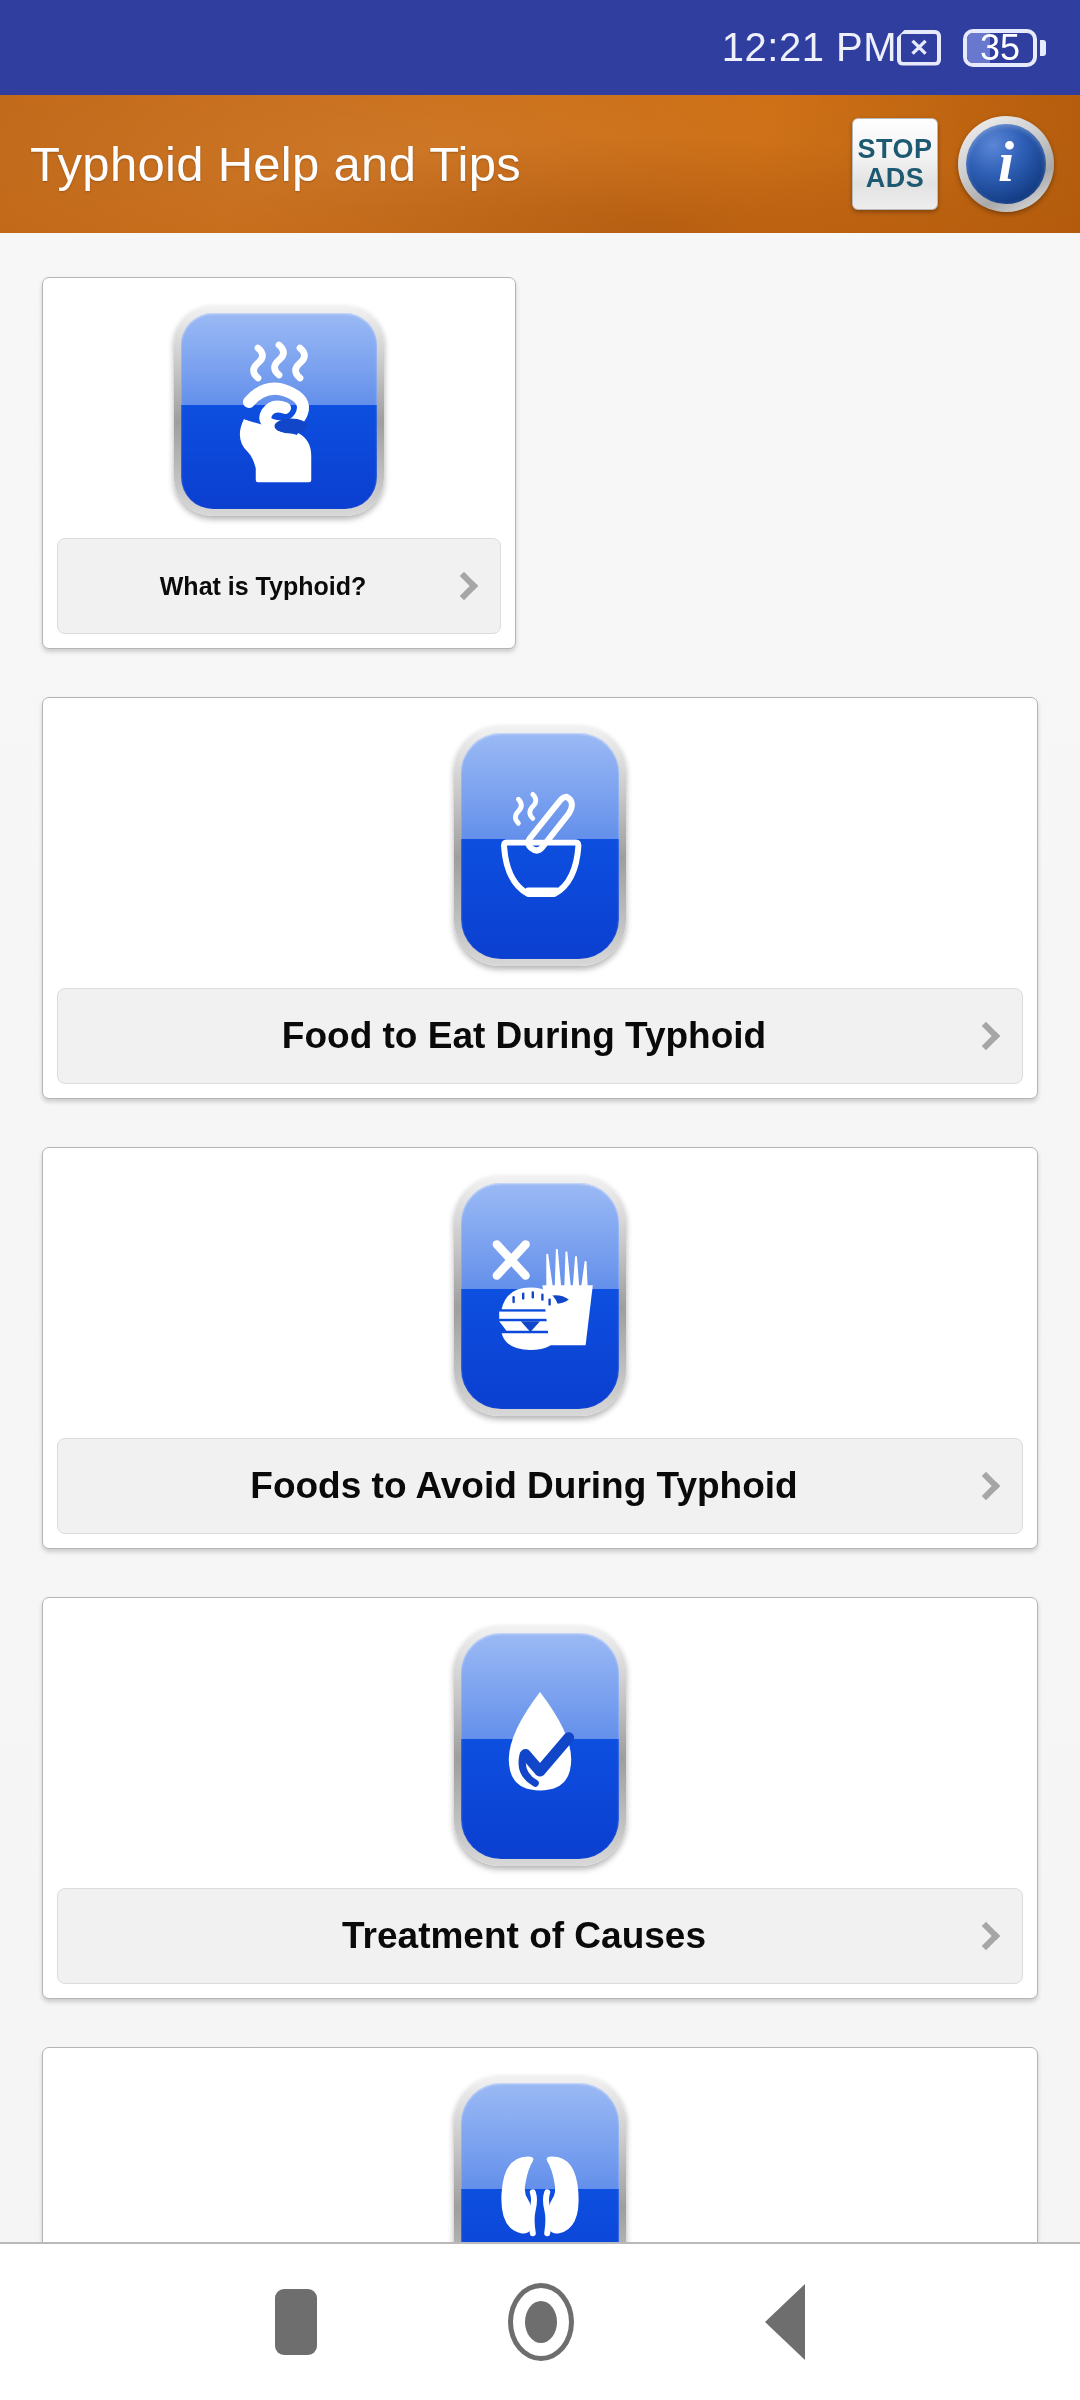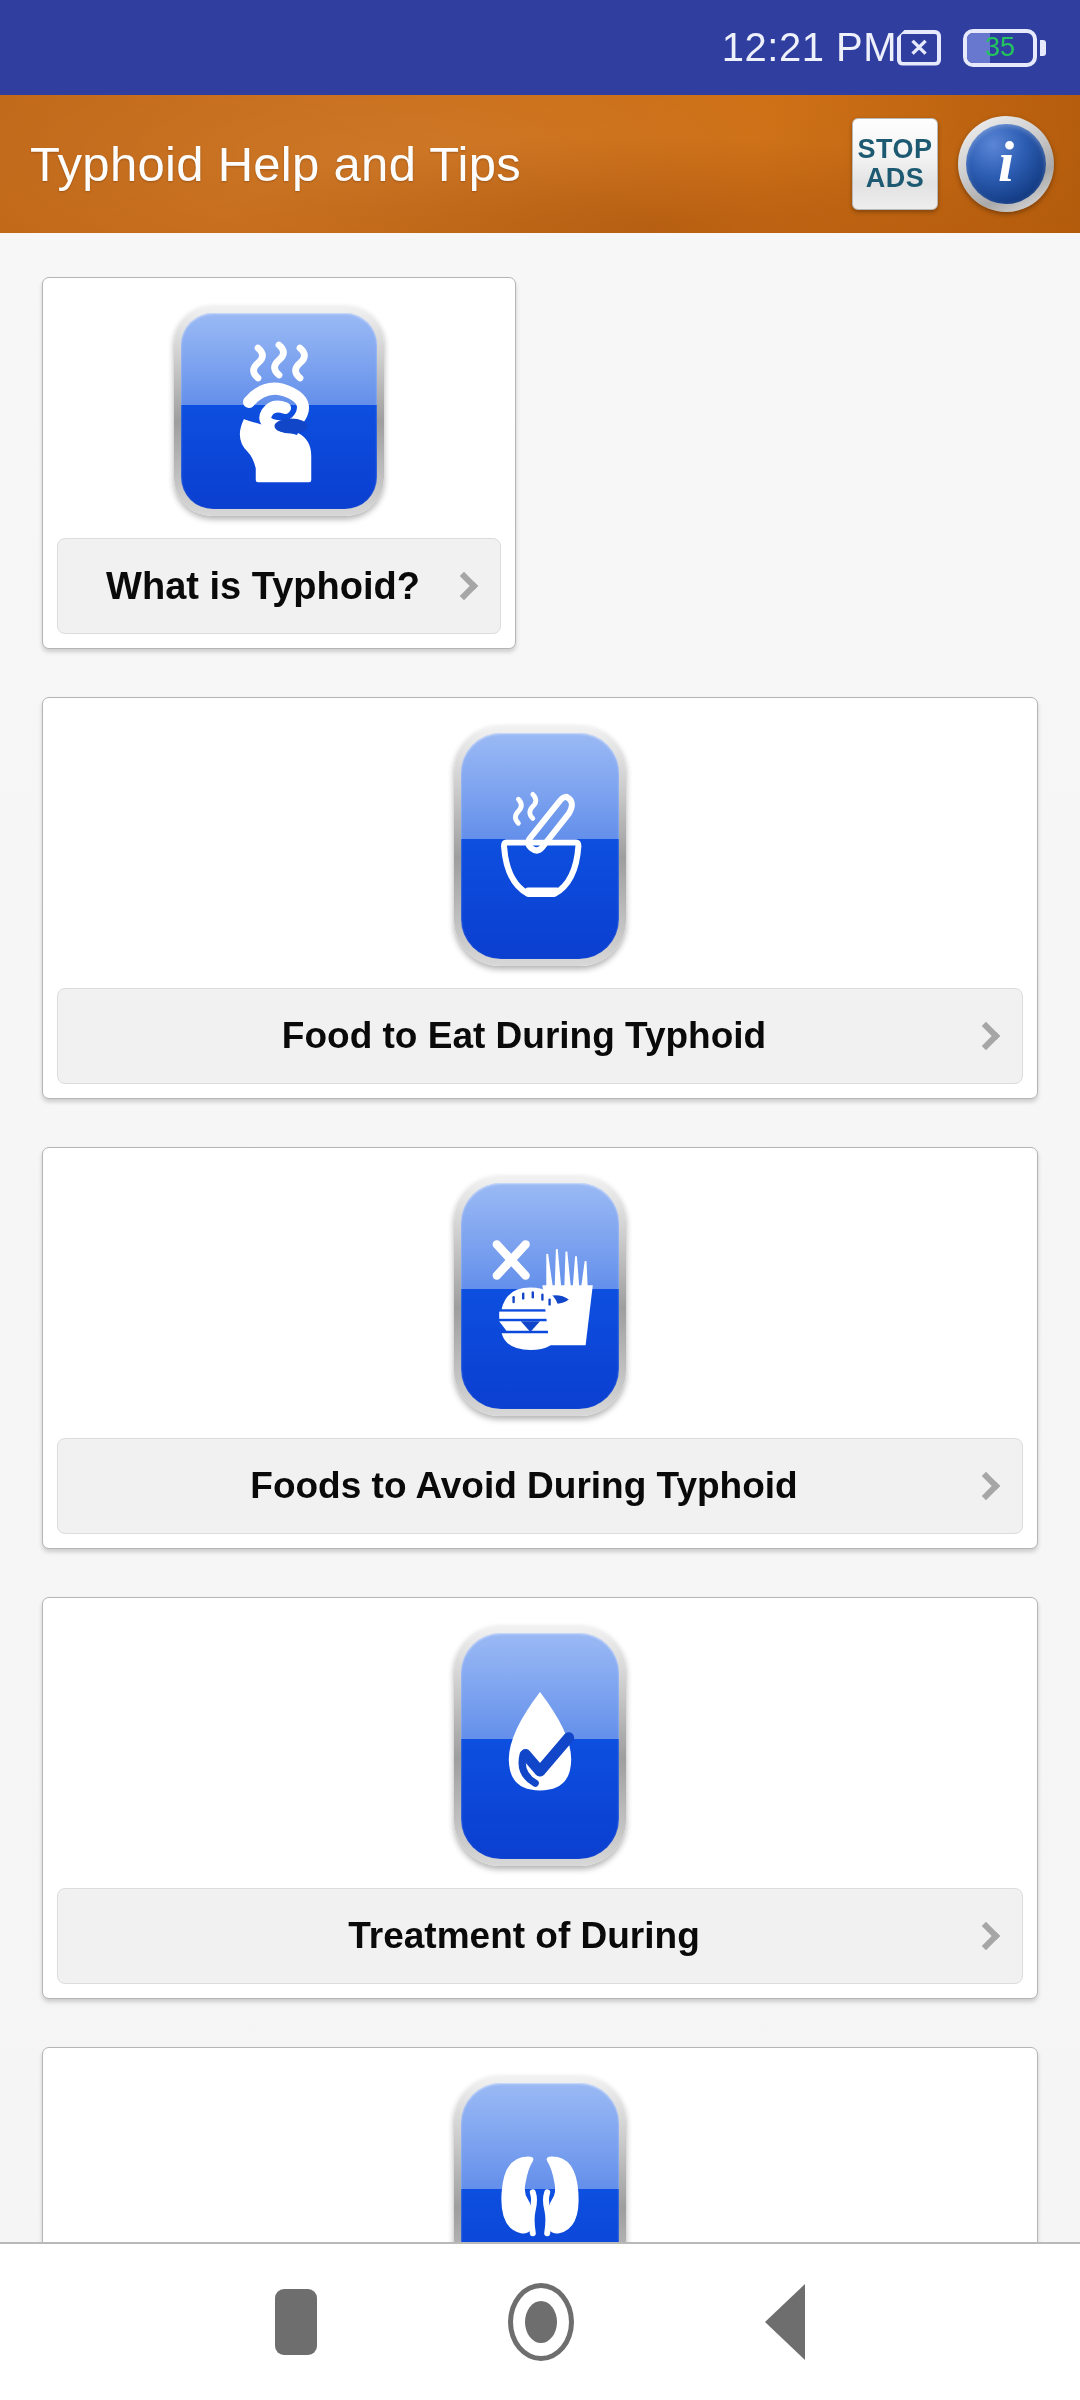--- a/index.html
+++ b/index.html
@@ -26,21 +26,21 @@
     display: flex; align-items: center; justify-content: center;
   }
   .sim-x span { color: #e7eafc; font-size: 24px; font-weight: bold; line-height: 1; }
   .batt { position: relative; display: flex; align-items: center; }
   .batt-body {
     width: 74px; height: 38px; border: 4px solid #e7eafc; border-radius: 10px;
     display: flex; align-items: center; justify-content: center; position: relative;
     overflow: hidden;
   }
   .batt-fill { position: absolute; left: 0; top: 0; bottom: 0; width: 35%; background: #6878cf; }
-  .batt-num { position: relative; color: #22c55e; font-size: 27px; font-weight: 500; }
+  .batt-num { position: relative; color: #ffffff; font-size: 36px; font-weight: 500; }
   .batt-cap { width: 6px; height: 16px; background: #e7eafc; border-radius: 0 3px 3px 0; margin-left: 3px; }
 
   
   .appbar {
     height: 138px; position: relative; overflow: hidden;
     background: linear-gradient(100deg, #bf6310 0%, #c8680e 42%, #cc6a0c 70%, #b35b0c 100%);
     display: flex; align-items: center; padding: 0 26px 0 30px;
   }
   .appbar::before {
     content: ""; position: absolute; left: -10%; top: -140%;
@@ -127,21 +127,21 @@
     pointer-events: none;
   }
   .tile-inner svg { position: relative; z-index: 2; display: block; }
 
   .label {
     width: 100%; background: #f1f1f1; border: 1px solid #dcdcdc; border-radius: 8px;
     height: 96px; display: flex; align-items: center; justify-content: center;
     position: relative; padding: 0 56px 0 24px;
   }
   .label .txt { font-size: 37px; font-weight: bold; color: #0a0a0a; text-align: center; }
-  .card.half .label .txt { font-size: 38px; }
+  .card.half .label .txt { font-size: 25px; }
   .chev {
     position: absolute; right: 26px; top: 50%; transform: translateY(-50%);
     width: 20px; height: 20px; border-right: 6px solid #a6a6a6; border-top: 6px solid #a6a6a6;
     transform: translateY(-50%) rotate(45deg);
   }
 
   
   .navbar {
     position: absolute; left: 0; right: 0; bottom: 0; height: 158px;
     background: #ffffff; border-top: 2px solid #b9b9b9;
@@ -290,21 +290,21 @@
         <div class="tile tall">
           <div class="tile-inner">
             <svg width="120" height="150" viewBox="0 0 100 110">
               <path d="M50 10 q26 34 26 56 q0 26 -26 26 q-26 0 -26 -26 q0 -22 26 -56 z" fill="#fff"></path>
               <path d="M36 62 q-4 16 10 24" fill="none" stroke="#1246c9" stroke-width="6" stroke-linecap="round"></path>
               <path d="M38 62 l12 14 l24 -28" fill="none" stroke="#1246c9" stroke-width="9" stroke-linecap="round" stroke-linejoin="round"></path>
             </svg>
           </div>
         </div>
         <div class="label">
-          <div class="txt">Treatment of During</div>
+          <div class="txt">Treatment of Causes</div>
           <span class="chev"></span>
         </div>
       </div>
     </div>
 
     <div class="row">
       <div class="card full">
         <div class="tile tall">
           <div class="tile-inner">
             <svg width="120" height="150" viewBox="0 0 100 110">

